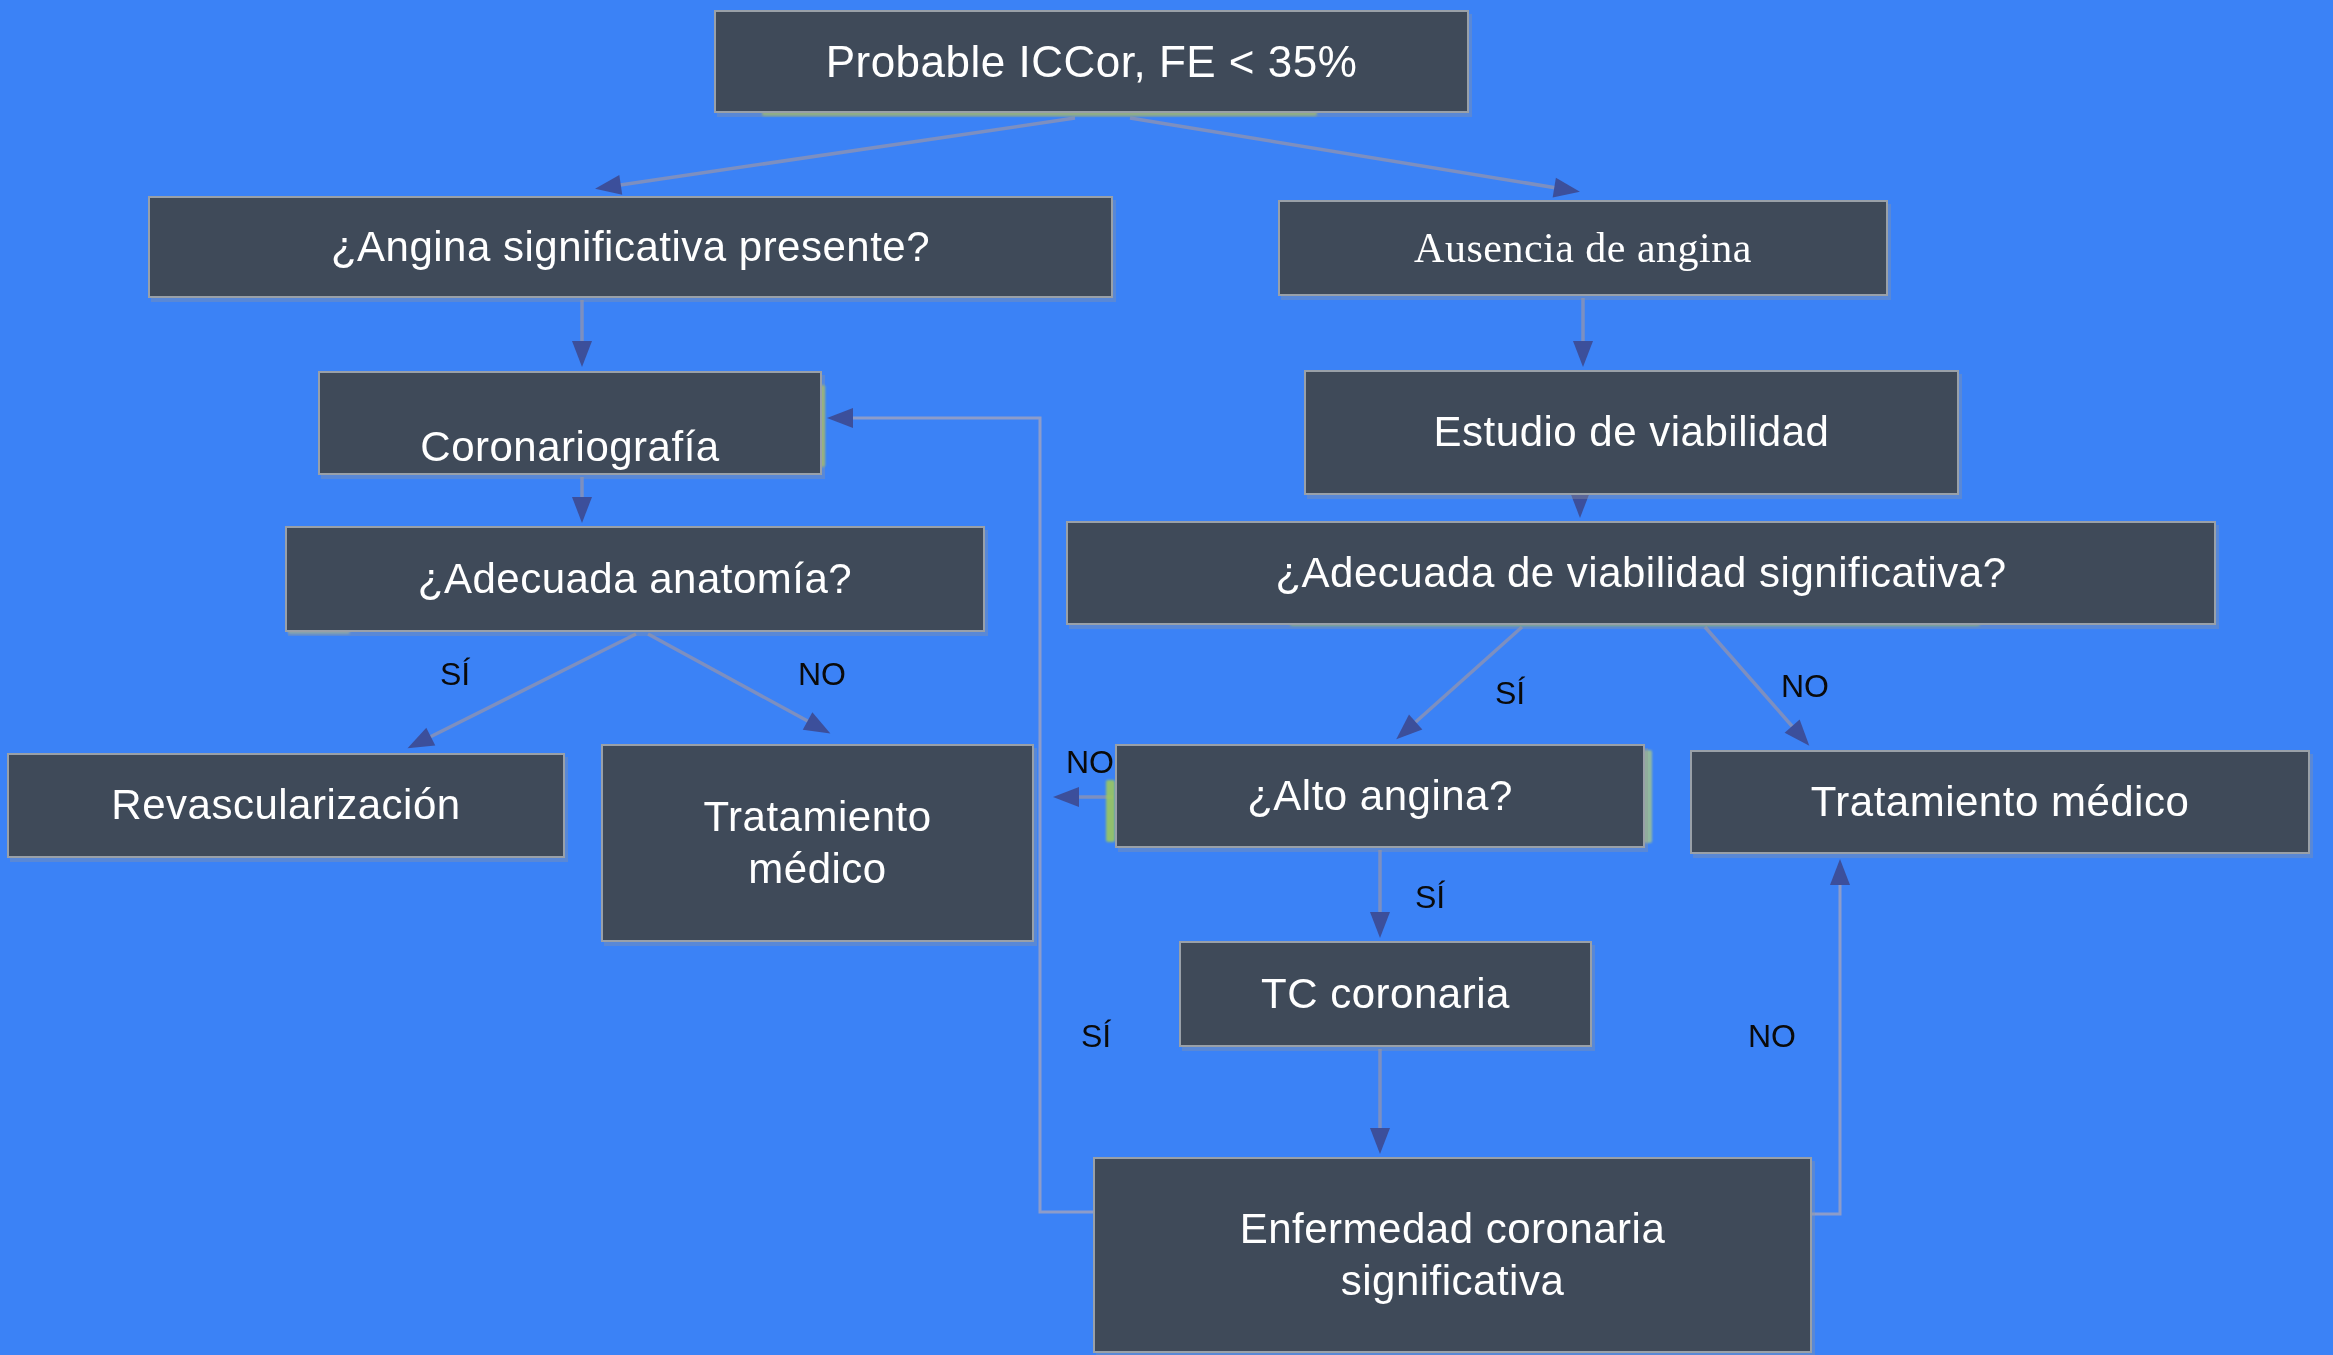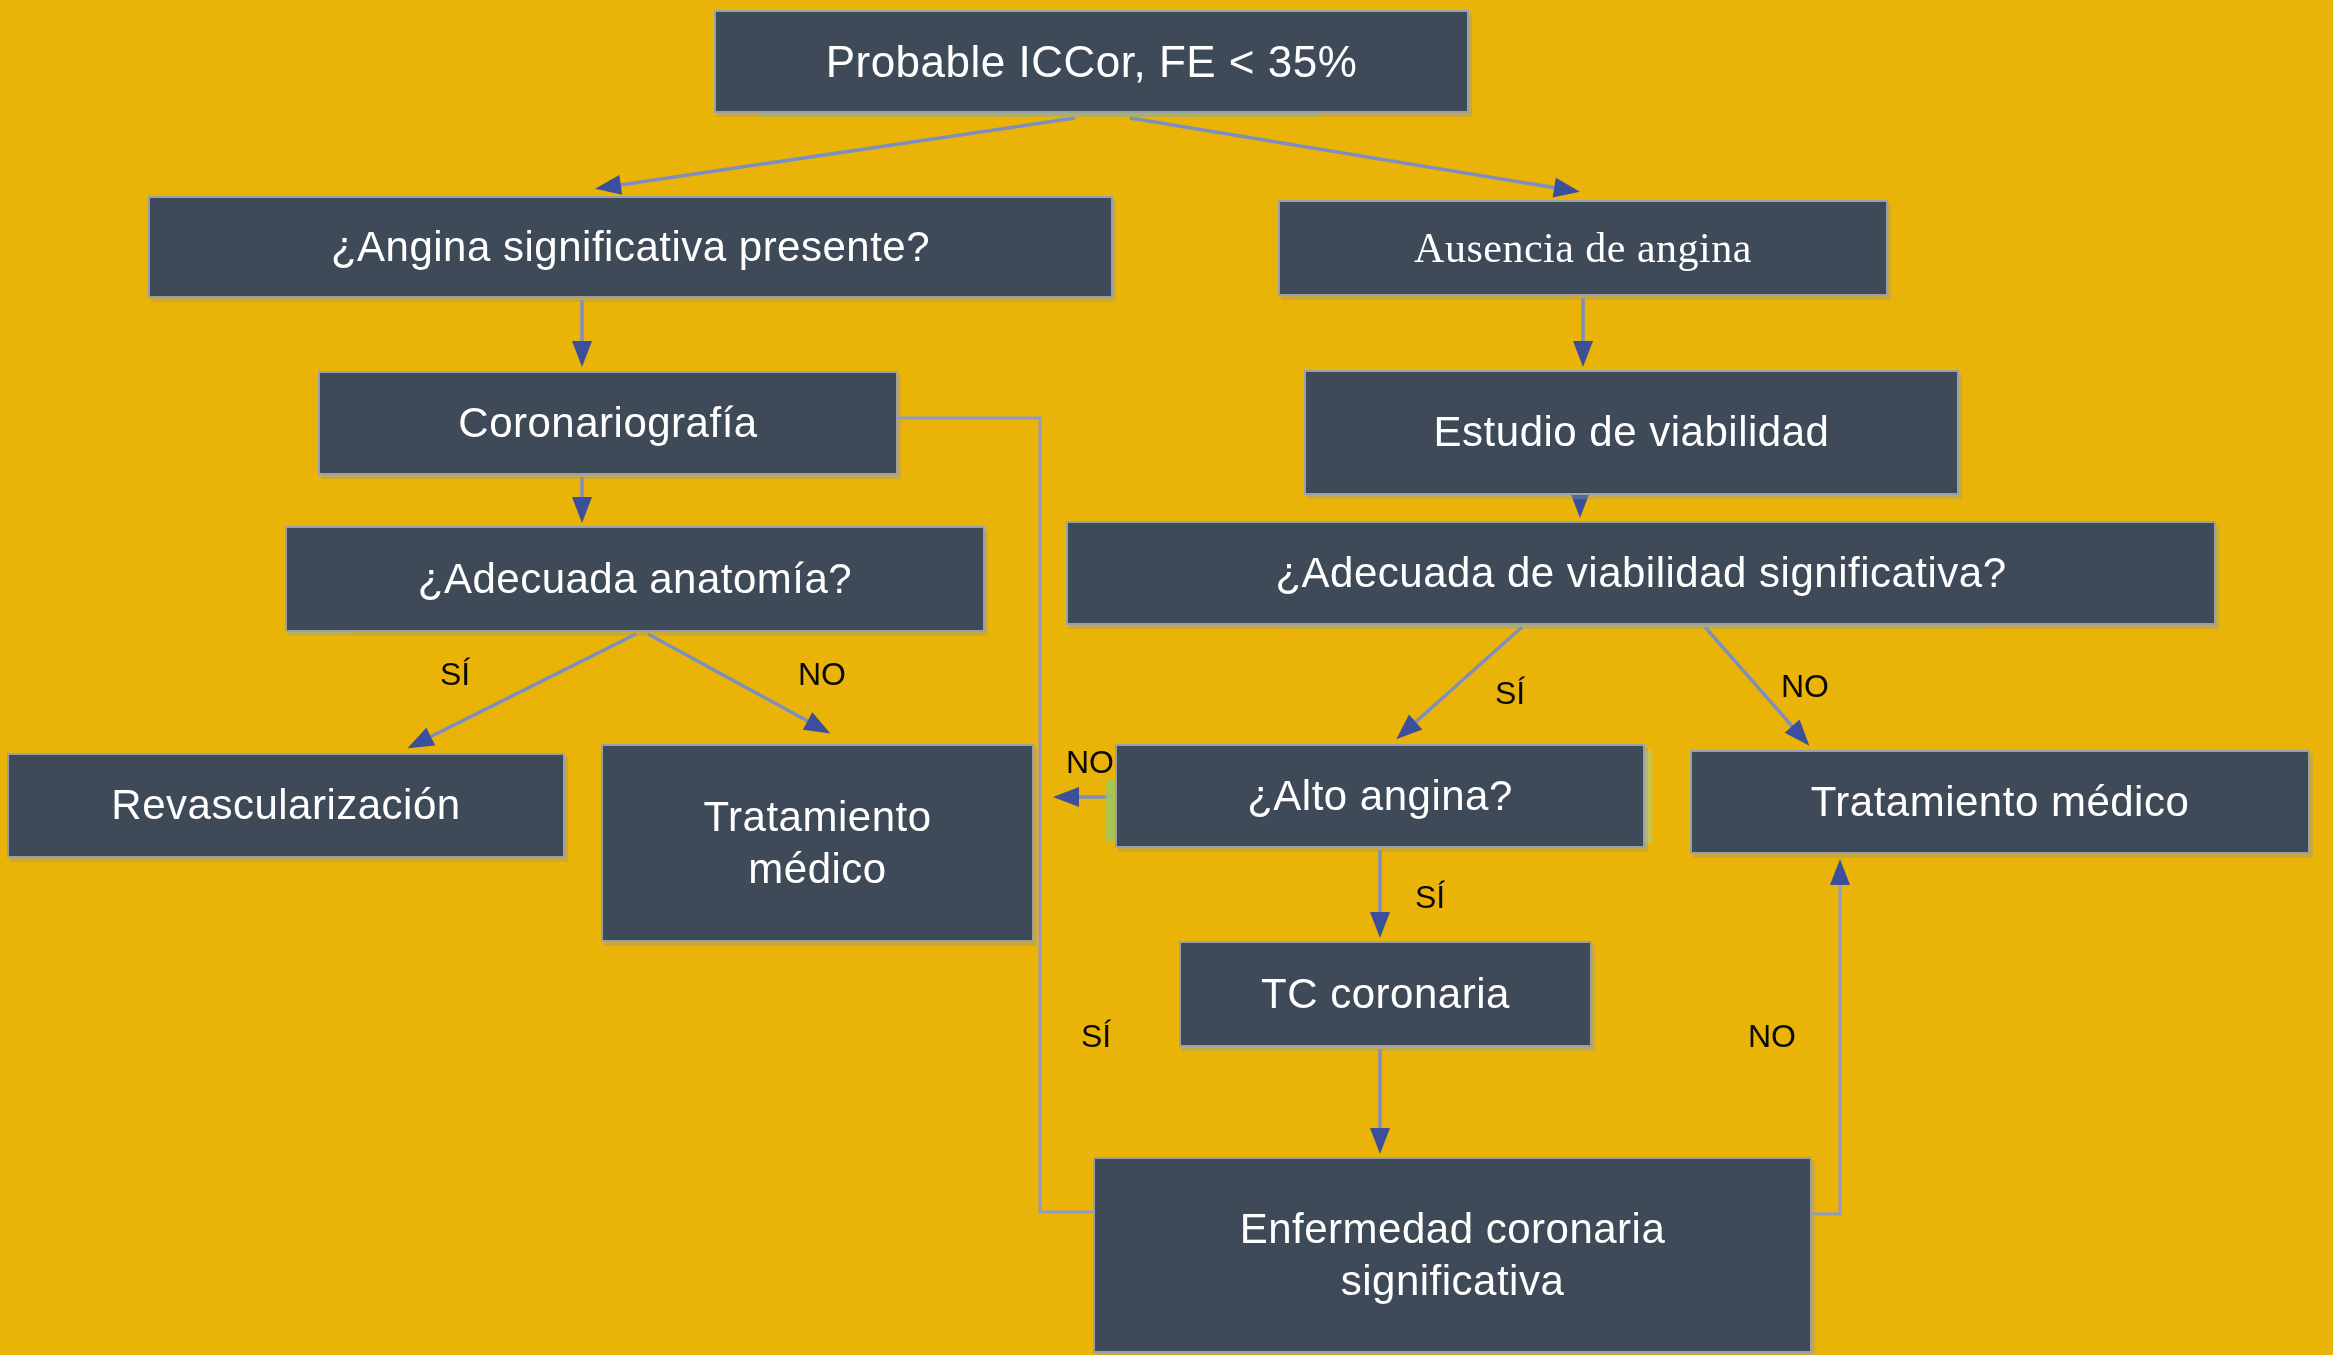--- a/index.html
+++ b/index.html
@@ -5,21 +5,21 @@
   html, body {
     margin: 0;
     padding: 0;
     background: #ffffff;
     font-family: "Liberation Sans", sans-serif;
   }
   #canvas {
     position: relative;
     width: 2333px;
     height: 1355px;
-    background: #eab308;
+    background: #3b82f6;
     overflow: hidden;
   }
   #connector-layer {
     position: absolute;
     left: 0;
     top: 0;
     width: 2333px;
     height: 1355px;
     z-index: 1;
   }
@@ -112,21 +112,21 @@
   </div>
 
   <div class="node" style="left:100px; top:196px; width:965px; height:102px;margin-left:48px;">
     <span>¿Angina significativa presente?</span>
   </div>
 
   <div class="node" style="left:1278px; top:200px; width:610px; height:96px;font-family:Liberation Serif, serif;">
     <span>Ausencia de angina</span>
   </div>
 
-  <div class="node" style="left:318px; top:371px; width:580px; height:104px;">
+  <div class="node" style="left:318px; top:371px; width:504px; height:104px;align-items:flex-end;">
     <span>Coronariografía</span>
   </div>
 
   <div class="node" style="left:1304px; top:370px; width:655px; height:125px;">
     <span>Estudio de viabilidad</span>
   </div>
 
   <div class="node" style="left:285px; top:526px; width:700px; height:106px;">
     <span>¿Adecuada anatomía?</span>
   </div>

